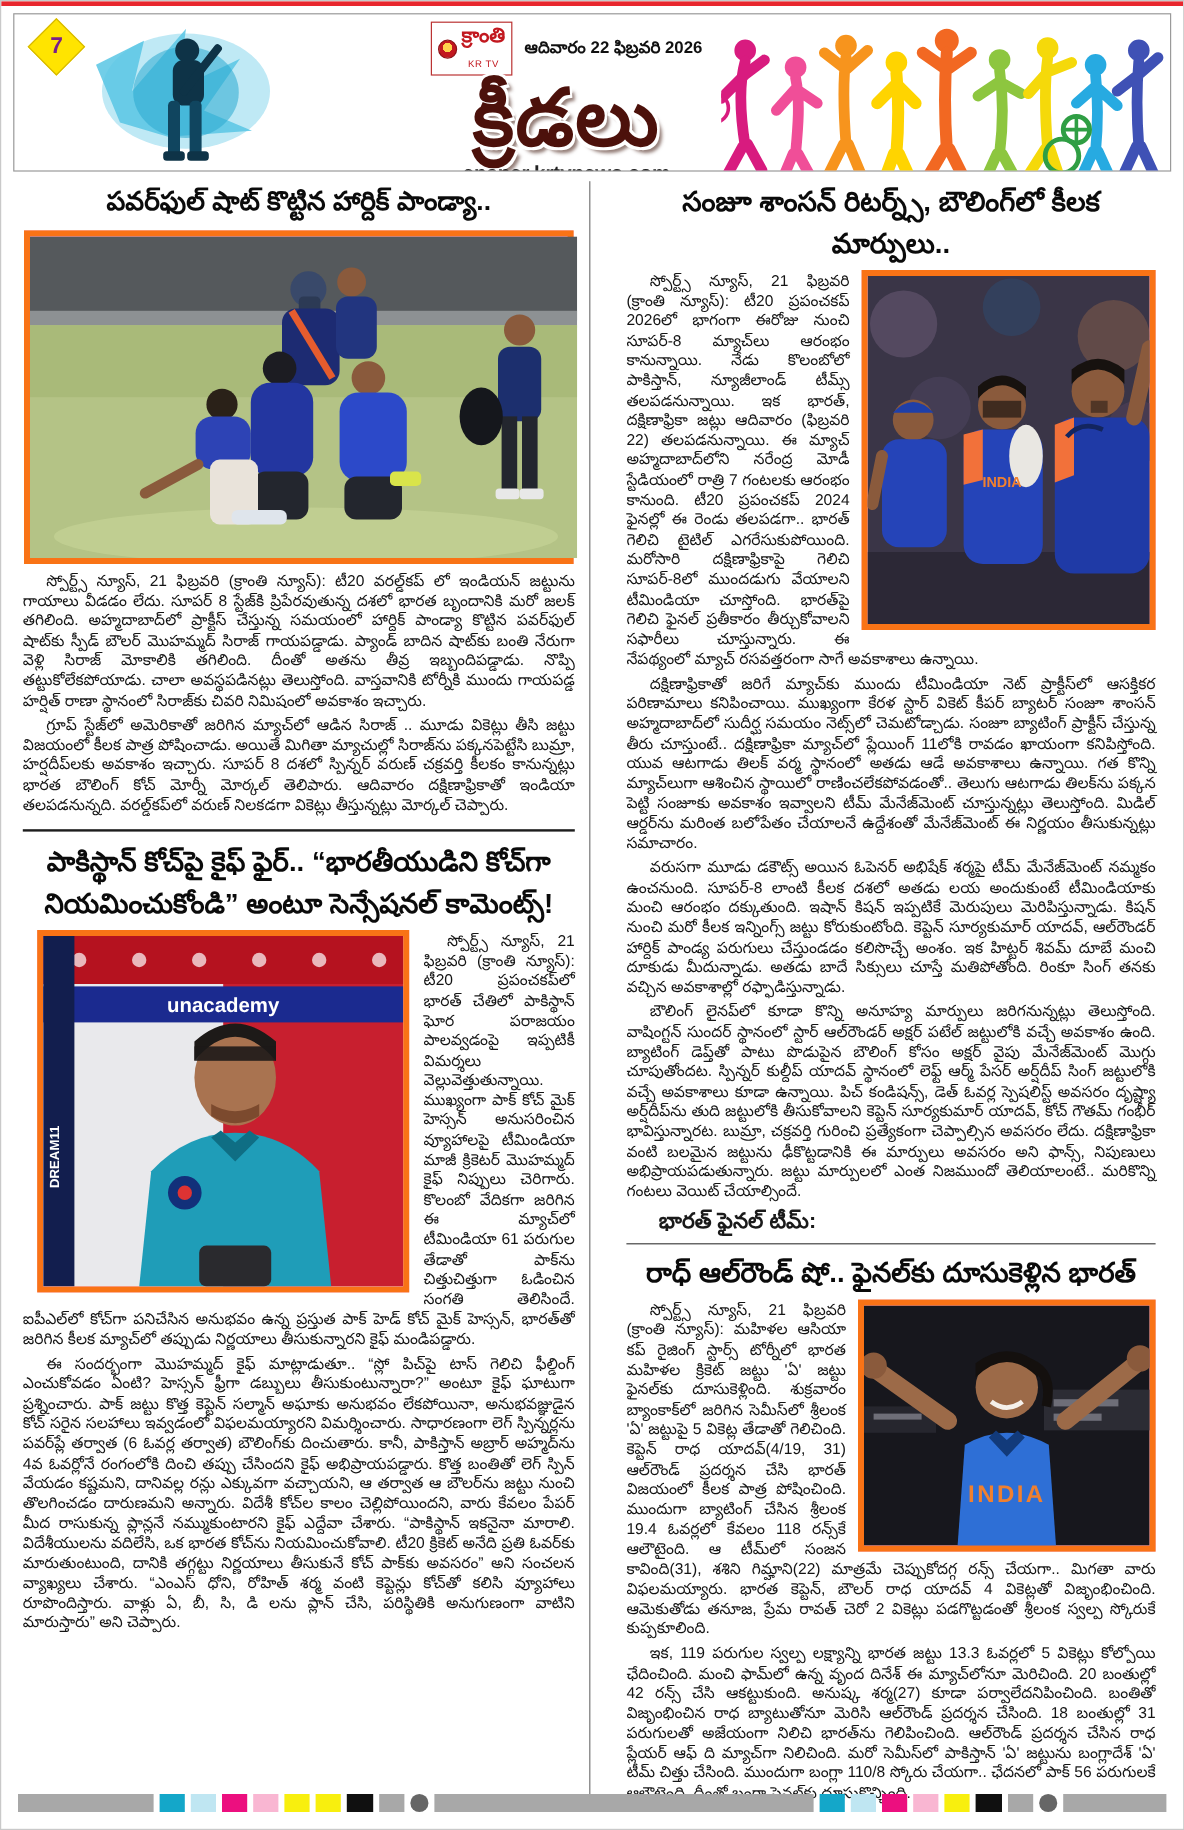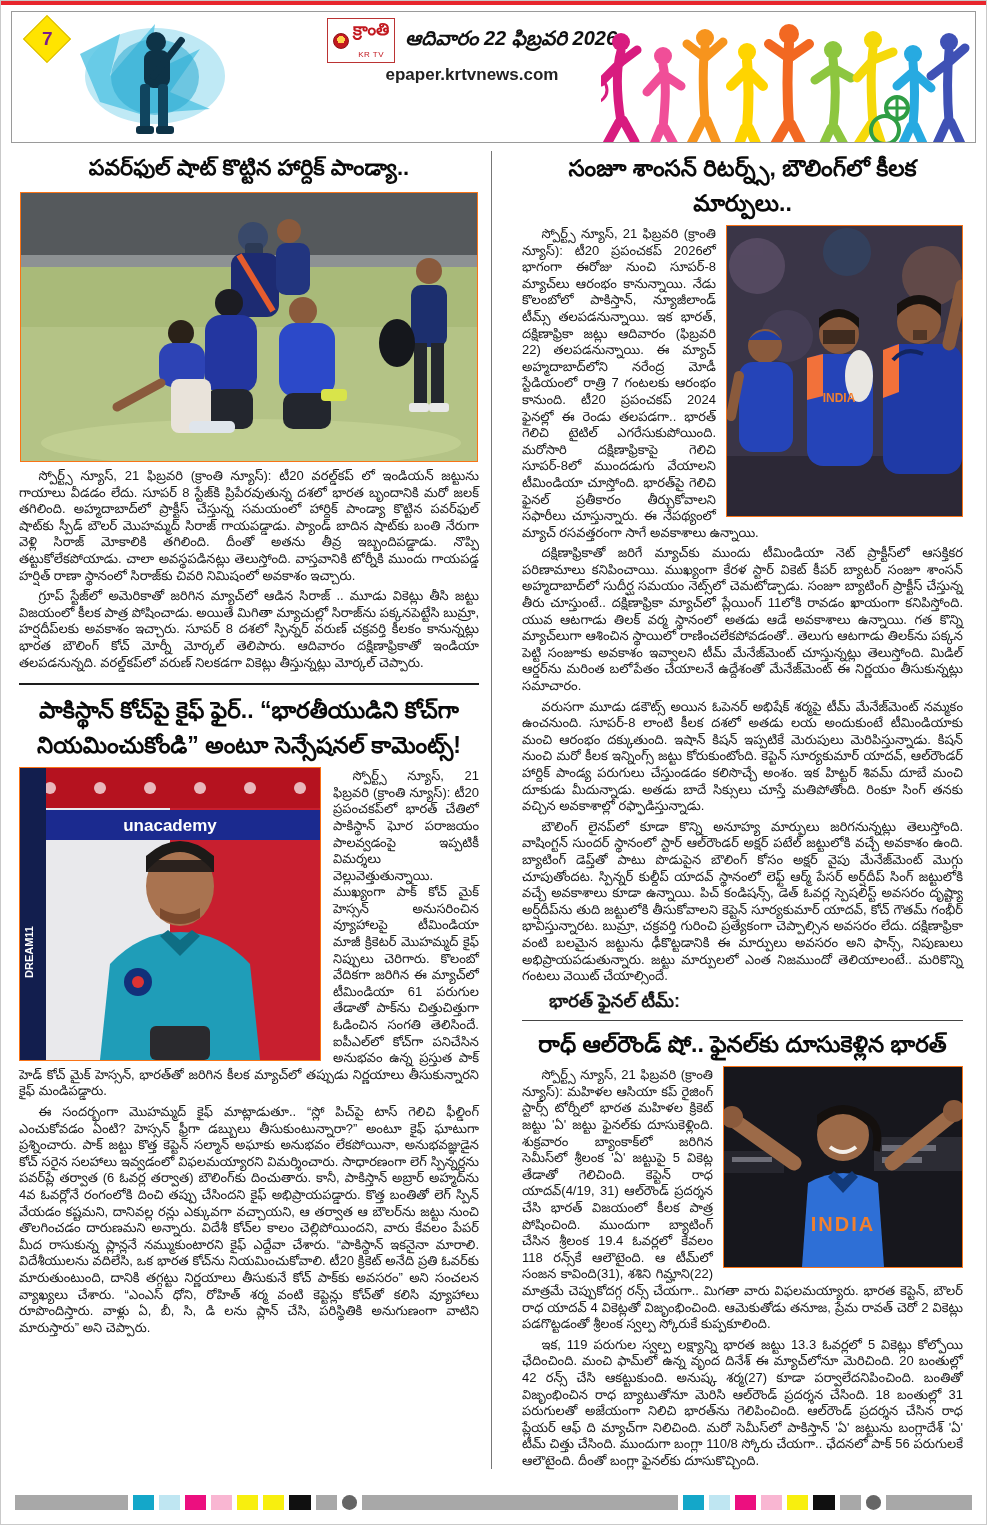--- a/index.html
+++ b/index.html
@@ -12,42 +12,42 @@
   header.masthead-band { position:relative; height:132px; margin:6px 10px 0 10px; border:1px solid #9a9a9a; background:#fff; overflow:hidden; }
   .page-num-badge { position:absolute; left:18px; top:10px; width:34px; height:34px; background:#ffe400; transform:rotate(45deg); border:1px solid #d6b800; display:flex; align-items:center; justify-content:center; }
   .page-num-badge span { transform:rotate(-45deg); font-weight:bold; font-size:19px; color:#5a1translate8a; color:#7a1f8a; }
   svg.batsman { position:absolute; left:48px; top:2px; }
   .masthead-center { position:absolute; left:295px; top:2px; width:330px; text-align:center; }
   .logo-row { display:flex; align-items:center; justify-content:center; gap:10px; margin-top:4px; }
   .krtv-logo { display:flex; align-items:center; gap:4px; border:1px solid #b33; background:#fff; padding:1px 5px; }
   .krtv-logo .emblem { width:16px; height:16px; border-radius:50%; background:radial-gradient(circle at 50% 40%, #ffd24d 0 35%, #c2181f 36% 100%); border:1px solid #8d1116; }
   .krtv-logo .krtv { font-size:8px; font-weight:normal; color:#c2181f; letter-spacing:.5px; }
   .krtv-logo .brand { font-size:17px; font-weight:bold; color:#c2181f; }
-  .date-line { font-size:20px; font-weight:bold; color:#111;font-style:italic; }
+  .date-line { font-size:14px; font-weight:bold; color:#111; }
   .masthead-title { font-size:66px; line-height:70px; font-weight:bold; color:#4c110b; text-shadow:-2px -2px 0 #fff,2px -2px 0 #fff,-2px 2px 0 #fff,2px 2px 0 #fff,4px 5px 3px rgba(60,20,10,.55); letter-spacing:1px; }
   .epaper-url { font-size:17px; font-weight:bold; color:#222; margin-top:2px; }
   svg.collage { position:absolute; right:4px; top:0; }
 
   
   main.content { display:flex; margin:8px 12px 0 18px; }
   .col { flex:1; }
   .col.left { width:472px; max-width:472px; padding-right:12px; }
   .col.right { width:472px; max-width:472px; border-left:1px solid #777; padding-left:30px; }
 
   .headline { font-weight:bold; color:#0b0b0b; text-align:center; line-height:1.5; }
   .headline.h-xl { font-size:22px; }
   .headline.h-lg { font-size:23px; }
 
   p.body { font-size:13px; line-height:16.6px; text-align:justify; text-indent:1.5em; color:#141414; margin-top:4px; }
   p.body.first { margin-top:6px; }
 
-  figure.photo { border:1px solid #f97316; background:#f9a8d4; line-height:0; }
+  figure.photo { border:5px solid #f97316; background:#f9a8d4; line-height:0; }
   figure.center-photo { margin:8px auto 2px auto; width:458px; }
   .ph-right { float:right; margin:5px 0 4px 10px; }
-  .ph-left { float:left; margin:5px 12px 2px 0; }
+  .ph-left { float:left; margin:5px 12px 2px 12px; }
   .clearfix::after { content:""; display:block; clear:both; }
 
   hr.section-rule { border:none; border-top:2px solid #1d1d1d; margin:12px 0 8px 0; }
   hr.thin-rule { border:none; border-top:1px solid #444; margin:10px 0 6px 0; }
 
   .team-block { font-size:18px; line-height:17px; text-align:justify; margin-top:8px; }
   .team-block .team-label { text-indent:1.5em; font-weight:bold; }
   .team-block .team-names { text-indent:1.5em; }
 
   
@@ -83,20 +83,21 @@
       <div class="logo-row">
         <div class="krtv-logo">
           <span class="emblem"></span>
           <span>
             <span class="brand">క్రాంతి</span><br>
             <span class="krtv">KR TV</span>
           </span>
         </div>
         <span class="date-line">ఆదివారం   22 ఫిబ్రవరి 2026</span>
       </div>
+      <div class="masthead-title">క్రీడలు</div>
       <div class="epaper-url">epaper.krtvnews.com</div>
     </div>
 
     <svg class="collage" width="370" height="132" viewBox="0 0 370 132">
       <g stroke-linecap="round" fill="none">
         <g transform="translate(20,30)">
             <circle cx="0" cy="0" r="9" fill="#d81b7f"></circle>
             <path d="M0 9 C-6 30 -4 55 0 80 M0 20 L-20 40 M0 20 L16 8 M-2 80 L-14 102 M2 78 L14 100" stroke="#d81b7f" stroke-width="9"></path>
             <circle cx="-26" cy="48" r="12" stroke="#d81b7f" stroke-width="3"></circle>
           </g>

